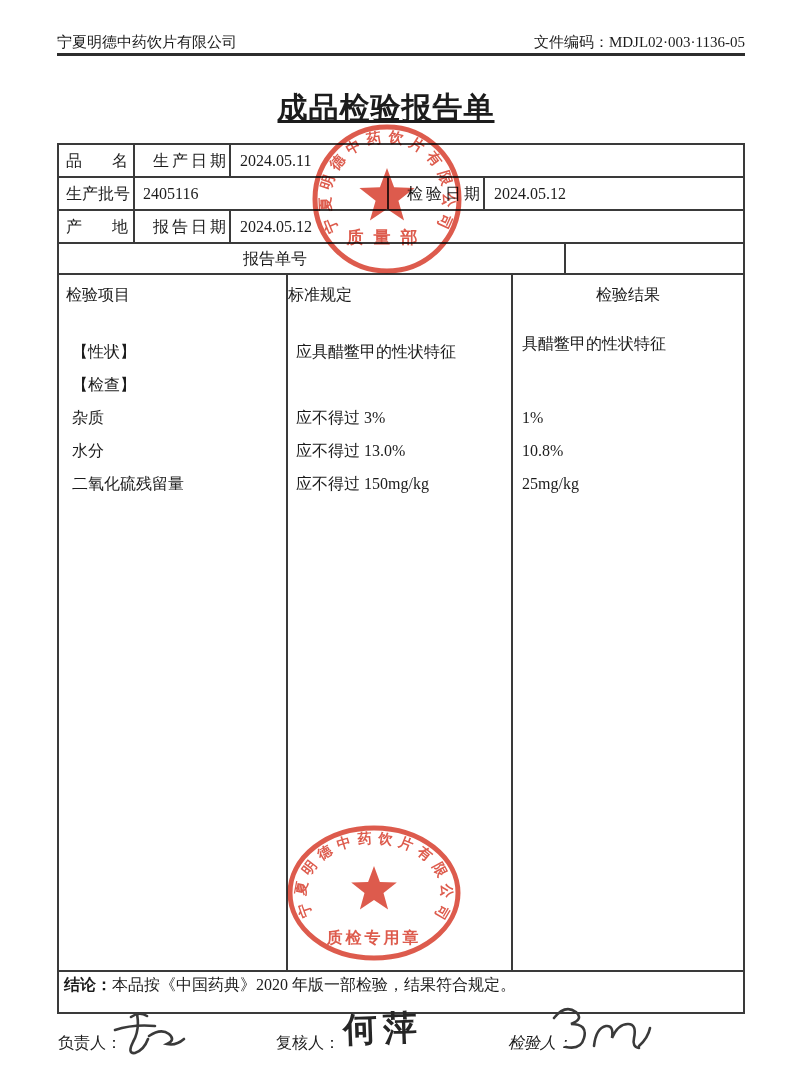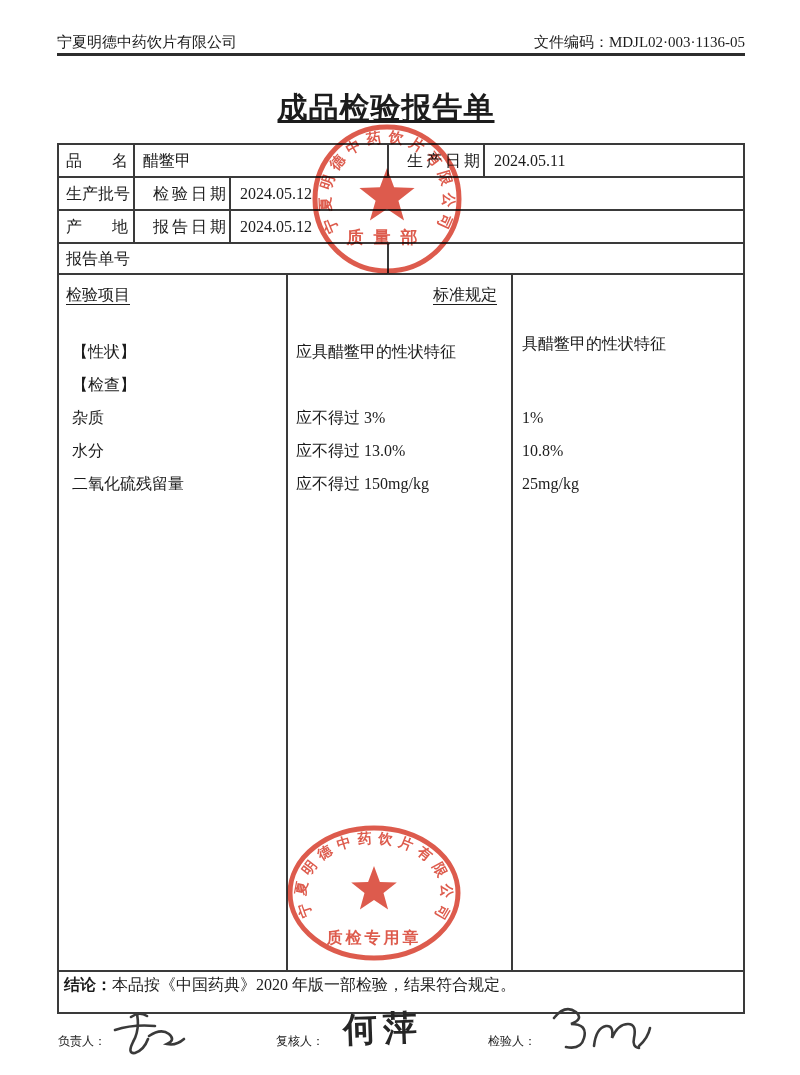--- a/index.html
+++ b/index.html
@@ -19,51 +19,51 @@
 
   
   .title { position:absolute; top:88px; left:0; width:772px; text-align:center;
            font-size:30px; font-weight:bold; letter-spacing:1px;text-decoration:underline; }
 
   
   .tbl { position:absolute; left:57px; top:143px; width:688px; height:871px;
          border:2px solid #3a3a3a; background:transparent; }
   .row { position:relative; display:flex; border-bottom:2px solid #3a3a3a; }
   .row.h33 { height:33px; line-height:31px; }
-  .row.h31 { height:31px; line-height:29px; }
+  .row.h31 { height:31px; line-height:29px;justify-content:center; }
   .cell { height:100%; font-size:16px; overflow:hidden; white-space:nowrap; }
   .cell.br { border-right:2px solid #3a3a3a; }
   .w-lab  { width:76px;  padding-left:7px; }
   .w-val  { width:254px; padding-left:8px; }
   .w-lab2 { width:96px;  text-align:right; letter-spacing:3px; }
   .w-val2 { flex:1; padding-left:9px; }
   .spread { display:inline-block; width:62px; text-align:justify; text-align-last:justify; }
 
   
   .res { position:relative; height:697px; border-bottom:2px solid #3a3a3a; font-size:16px; }
   .vline { position:absolute; top:0; bottom:0; width:2px; background:#3a3a3a; }
   .vline.v1 { left:227px; } .vline.v2 { left:452px; }
   .res-h { position:absolute; top:10px; height:20px; line-height:20px;
-           text-decoration:underline; text-underline-offset:4px; }
+           text-underline-offset:4px; }
   .res-h.h1 { left:7px; }
-  .res-h.h2 { left:215px; width:223px; text-align:right; }
+  .res-h.h2 { left:229px; width:223px; text-align:left; }
   .res-h.h3 { left:454px; width:230px; text-align:center; }
   .res-line { position:absolute; height:22px; line-height:22px; white-space:nowrap; }
   .res-line.c1 { left:13px; } .res-line.c2 { left:237px; } .res-line.c3 { left:463px; }
 
   
   .concl { height:28px; line-height:26px; font-size:16px; padding-left:5px; white-space:nowrap; }
   .concl b { font-weight:bold;margin-top:44px; }
 
   
   .stamp { position:absolute; mix-blend-mode:multiply; opacity:.86; }
   .stamp text { font-family:"Liberation Sans","DejaVu Sans",sans-serif; font-weight:bold; }
 
   
-  .sig-label { position:absolute; top:1033px; font-size:12px; white-space:nowrap; }
+  .sig-label { position:absolute; top:1033px; font-size:16px; white-space:nowrap; }
   .sig-svg { position:absolute; }
   .sig-name { position:absolute; left:343px; top:1006px; font-size:34px; font-weight:bold;
               color:#262626; transform:rotate(-2deg); letter-spacing:6px; white-space:nowrap;
               font-family:"Liberation Serif","DejaVu Serif",serif; }
 </style>
 </head>
 <body>
 
 <div class="page">
 
@@ -72,47 +72,48 @@
     <span>文件编码：MDJL02·003·1136-05</span>
   </div>
   <div class="hdr-rule"></div>
 
   <div class="title">成品检验报告单</div>
 
   <div class="tbl">
 
     <div class="row h33">
       <div class="cell br w-lab"><span class="spread">品名</span></div>
-      <div class="cell br w-val">醋鳖甲</div>
       <div class="cell br w-lab2">生产日期</div>
       <div class="cell w-val2">2024.05.11</div>
     </div>
 
     <div class="row h33">
       <div class="cell br w-lab">生产批号</div>
+      <div class="cell br w-val">2405116</div>
       <div class="cell br w-lab2">检验日期</div>
       <div class="cell w-val2">2024.05.12</div>
     </div>
 
     <div class="row h33">
       <div class="cell br w-lab"><span class="spread">产地</span></div>
       <div class="cell br w-lab2">报告日期</div>
       <div class="cell w-val2">2024.05.12</div>
     </div>
 
     <div class="row h31">
       <div class="cell br" style="width:330px; padding-left:7px;">报告单号</div>
     </div>
 
     <div class="res">
       <div class="vline v1"></div>
       <div class="vline v2"></div>
 
       <div class="res-h h1">检验项目</div>
       <div class="res-h h2">标准规定</div>
+      <div class="res-h h3">检验结果</div>
 
       <div class="res-line c1" style="top:66px">【性状】</div>
       <div class="res-line c2" style="top:66px">应具醋鳖甲的性状特征</div>
       <div class="res-line c3" style="top:58px">具醋鳖甲的性状特征</div>
 
       <div class="res-line c1" style="top:99px">【检查】</div>
 
       <div class="res-line c1" style="top:132px">杂质</div>
       <div class="res-line c2" style="top:132px">应不得过 3%</div>
       <div class="res-line c3" style="top:132px">1%</div>
@@ -161,21 +162,21 @@
       <path d="M28,9 Q36,3 44,8"></path>
       <path d="M12,22 Q30,16 52,18"></path>
       <path d="M34,6 Q37,22 30,34 Q24,46 32,45 Q41,42 45,31"></path>
       <path d="M46,28 Q58,20 66,26 Q73,32 64,36 Q73,38 81,31"></path>
     </g>
   </svg>
 
   <div class="sig-label" style="left:276px;">复核人：</div>
   <div class="sig-name">何萍</div>
 
-  <div class="sig-label" style="left:488px;">检验人：</div>
+  <div class="sig-label" style="left:508px;font-style:italic;">检验人：</div>
   <svg class="sig-svg" style="left:538px; top:1000px;" width="120" height="60" viewBox="0 0 120 60">
     <g fill="none" stroke="#3a3a3a" stroke-width="2.6" stroke-linecap="round">
       <path d="M16,18 Q27,4 38,12 Q46,19 33,24 Q50,24 46,38 Q43,50 28,47"></path>
       <path d="M56,46 Q58,28 68,26 Q76,25 74,38 Q80,24 90,24 Q99,24 96,38 Q94,47 101,48"></path>
       <path d="M101,46 Q110,38 112,28"></path>
     </g>
   </svg>
 
 </div>
 

